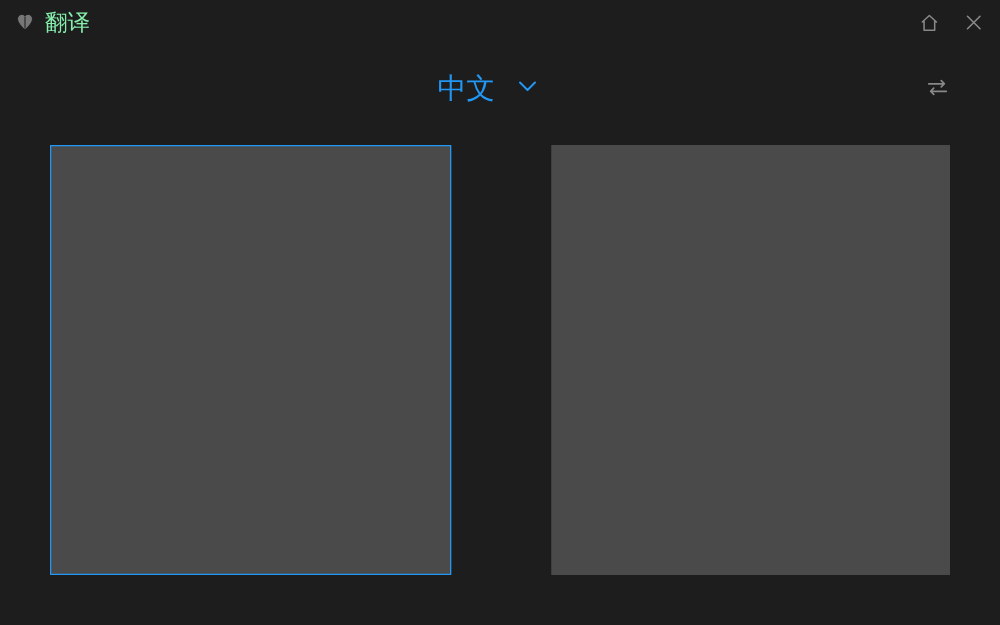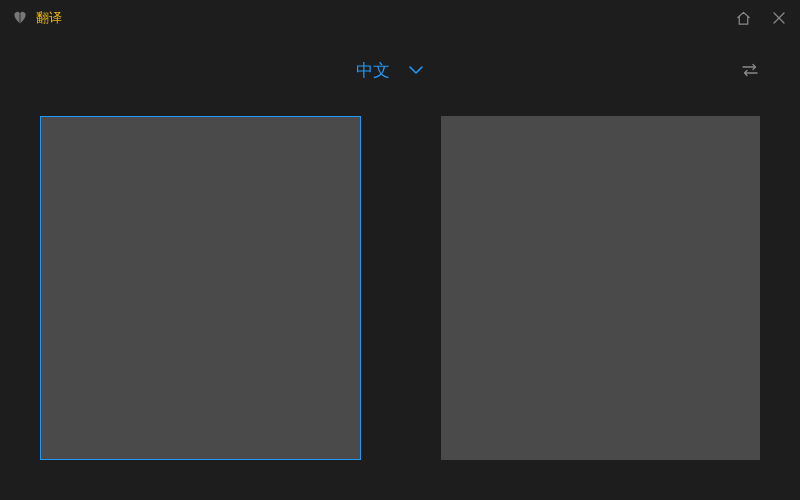--- a/index.html
+++ b/index.html
@@ -28,22 +28,22 @@
       flex: 1;
     }
     .app-icon {
       width: 16px;
       height: 16px;
       display: flex;
       align-items: center;
       justify-content: center;
     }
     .app-title {
-      font-size: 13px;
-      color: #eab308;
+      font-size: 18px;
+      color: #86efac;
     }
     .titlebar-right {
       display: flex;
       align-items: center;
       gap: 18px;
     }
     .titlebar-btn {
       width: 18px;
       height: 18px;
       display: flex;
@@ -63,21 +63,21 @@
     .lang-selector {
       display: flex;
       align-items: center;
       gap: 18px;
       cursor: pointer;
       min-width: 100px;
       justify-content: center;
     }
     .lang-label {
       color: #2297f3;
-      font-size: 17px;
+      font-size: 23px;
     }
     .chevron {
       color: #2297f3;
     }
     .swap-btn {
       display: flex;
       align-items: center;
       justify-content: center;
       cursor: pointer;
       color: #888;

